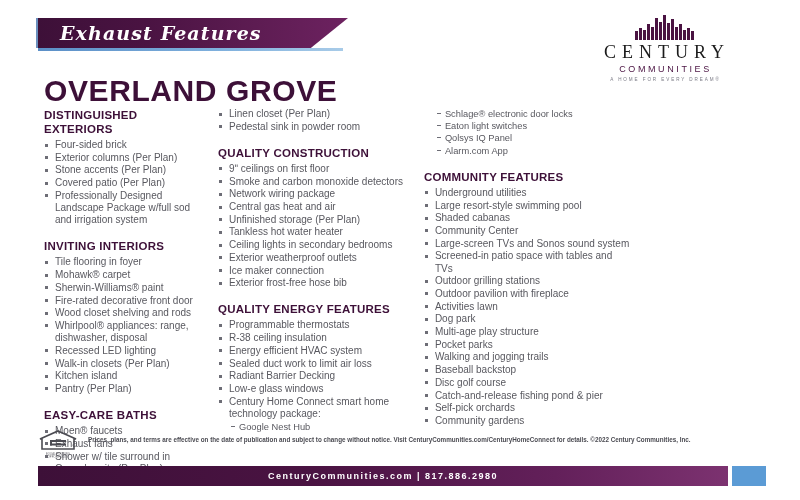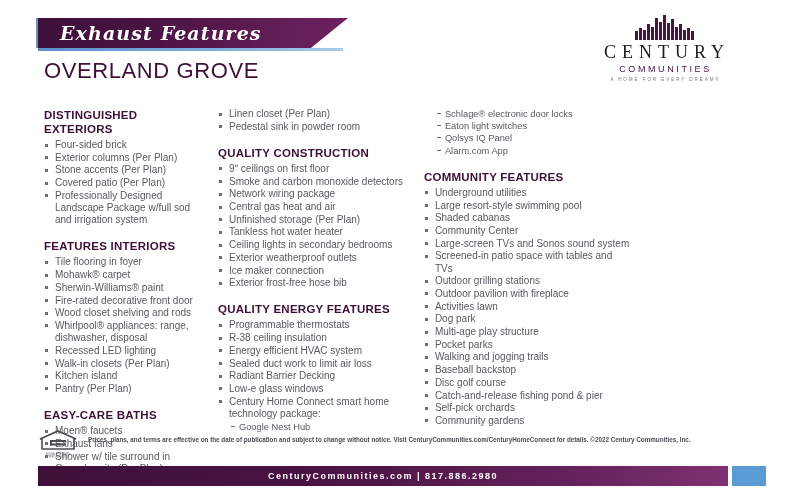--- a/index.html
+++ b/index.html
@@ -61,23 +61,23 @@
     left: 36px;
     top: 18px;
     width: 3px;
     height: 30px;
     background: #6a8fbe;
   }
 
   .community-name {
     position: absolute;
     left: 44px;
-    top: 58px;
-    font-size: 22px;
-    font-weight: normal;
+    top: 74px;
+    font-size: 30px;
+    font-weight: bold;
     color: #3d1038;
     letter-spacing: 0.6px;
     font-family: "Liberation Sans", sans-serif;
   }
 
   
   .logo {
     position: absolute;
     right: 52px;
     top: 14px;
@@ -308,21 +308,21 @@
   <div class="col col1">
     <div class="sec-title">DISTINGUISHED EXTERIORS</div>
     <ul class="items">
         <li><span class="bullet"></span>Four-sided brick</li>
         <li><span class="bullet"></span>Exterior columns (Per Plan)</li>
         <li><span class="bullet"></span>Stone accents (Per Plan)</li>
         <li><span class="bullet"></span>Covered patio (Per Plan)</li>
         <li><span class="bullet"></span>Professionally Designed Landscape Package w/full sod and irrigation system</li>
       </ul>
 
-    <div class="sec-title spaced">FEATURES INTERIORS</div>
+    <div class="sec-title spaced">INVITING INTERIORS</div>
     <ul class="items">
         <li><span class="bullet"></span>Tile flooring in foyer</li>
         <li><span class="bullet"></span>Mohawk® carpet</li>
         <li><span class="bullet"></span>Sherwin-Williams® paint</li>
         <li><span class="bullet"></span>Fire-rated decorative front door</li>
         <li><span class="bullet"></span>Wood closet shelving and rods</li>
         <li><span class="bullet"></span>Whirlpool® appliances: range, dishwasher, disposal</li>
         <li><span class="bullet"></span>Recessed LED lighting</li>
         <li><span class="bullet"></span>Walk-in closets (Per Plan)</li>
         <li><span class="bullet"></span>Kitchen island</li>

